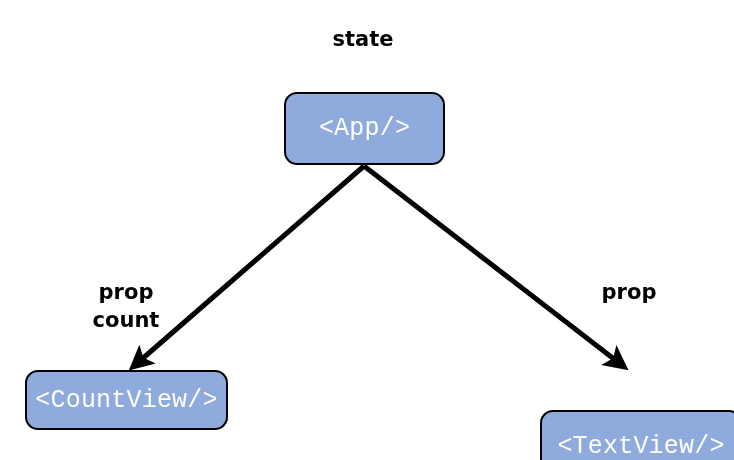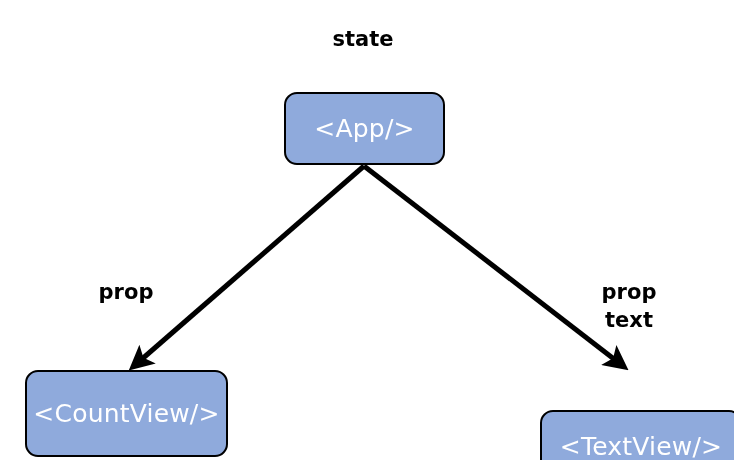--- a/index.html
+++ b/index.html
@@ -31,33 +31,34 @@
     background: #8faadc;
     border: 2px solid #000000;
     border-radius: 13px;
     display: flex;
     align-items: center;
     justify-content: center;
     color: #ffffff;
     font-weight: 400;
     letter-spacing: 0.2px;
     white-space: nowrap;
+    font-family: Liberation Mono, monospace;
   }
   #node-app {
     left: 284px;
     top: 92px;
     width: 161px;
     height: 73px;
     font-size: 25px;
   }
   #node-countview {
     left: 25px;
     top: 370px;
     width: 203px;
-    height: 87px;
+    height: 60px;
     font-size: 25px;
     align-items: center;
   }
   #node-textview {
     left: 540px;
     top: 370px;
     width: 202px;
     height: 73px;
     font-size: 25px;
     margin-top: 40px;
@@ -117,20 +118,20 @@
   <div class="node" id="node-countview">
     <span>&lt;CountView/&gt;</span>
   </div>
 
   <div class="node" id="node-textview">
     <span>&lt;TextView/&gt;</span>
   </div>
 
   <div class="edge-label" id="label-prop-count">
     <span class="lbl-line">prop</span>
+    <span class="lbl-line">count</span>
   </div>
 
   <div class="edge-label" id="label-prop-text">
     <span class="lbl-line">prop</span>
-    <span class="lbl-line">text</span>
   </div>
 
 </div>
 
 </body></html>

